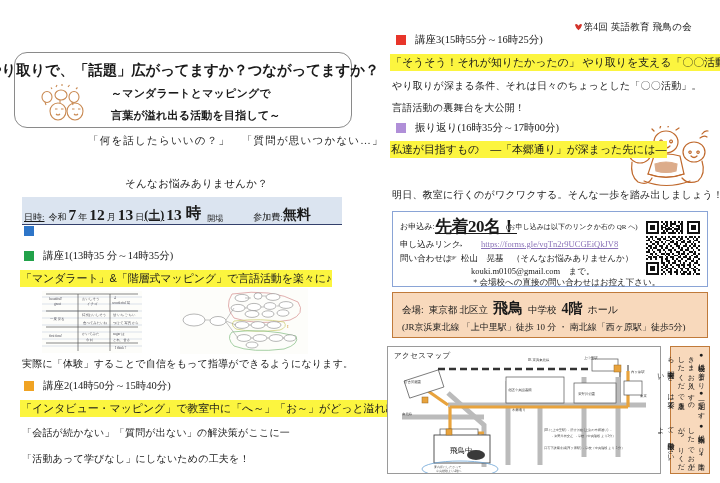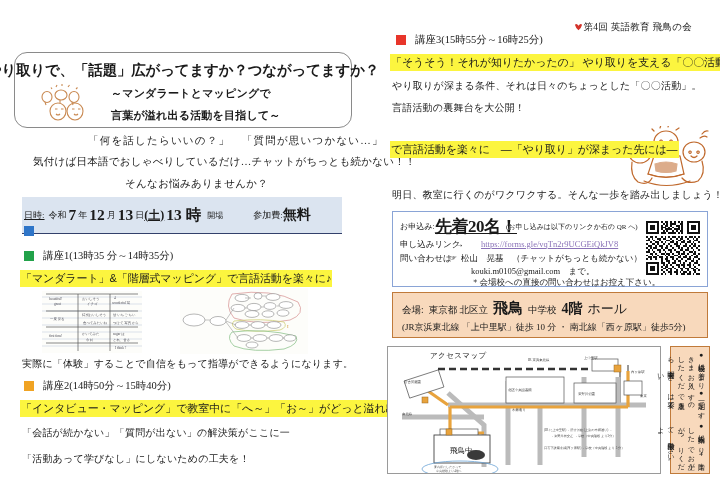--- a/index.html
+++ b/index.html
@@ -49,23 +49,23 @@
     position: absolute; white-space: nowrap;
     font-family: "Liberation Serif", "DejaVu Serif", serif;
     font-size: 10.5px; color: #181818;
   }
   .l-quote   { left: 88px;  top: 134px; letter-spacing: 1.2px; }
   .l-chat    { left: 33px;  top: 155px; letter-spacing: .25px; }
   .l-nayami  { left: 125px; top: 177px; letter-spacing: .3px; }
 
   
   .datebar {
-    position: absolute; left: 22px; top: 197px; width: 320px; height: 37px;
+    position: absolute; left: 22px; top: 197px; width: 320px; height: 28px;
     background: #dbe4f0; border-bottom: 1.4px solid #33406b;
-    display: flex; align-items: center; white-space: nowrap;
+    display: flex; align-items: flex-end; white-space: nowrap;
     font-family: "Liberation Serif", "DejaVu Serif", serif;
   }
   .d-lbl  { font-size: 9px;  text-decoration: underline; padding-left: 2px; }
   .d-era  { font-size: 9px;  padding-left: 4px; }
   .d-big  { font-size: 15.5px; font-weight: bold; padding: 0 2px; }
   .d-unit { font-size: 9px; }
   .d-dow  { font-size: 12px; font-weight: bold; text-decoration: underline; }
   .d-open { font-size: 8px; padding-left: 4px; }
   .d-fee  { font-size: 9px; margin-left: 30px; }
   .d-free { font-size: 14px; font-weight: bold; }
@@ -121,31 +121,31 @@
   
   .venue-box {
     position: absolute; left: 24px; top: 292px; width: 316px; height: 46px;
     border: 1.2px solid #c07a3a; background: #f8d9bc;
   }
   .v-line { position: absolute; white-space: nowrap; font-family: "Liberation Serif","DejaVu Serif",serif; }
   .v-top  { left: 9px; top: 6px;  font-size: 9.5px; display: flex; align-items: baseline; gap: 5px; }
   .v-big  { font-size: 15px; font-weight: bold; }
   .v-med  { font-size: 9.5px; }
   .v-flr  { font-size: 14px; font-weight: bold; }
-  .v-flrs { font-size: 13px; }
+  .v-flrs { font-size: 10px; }
   .v-bot  { left: 9px; top: 28px; font-size: 9px; }
 
   
   .map-box {
     position: absolute; left: 19px; top: 346px; width: 274px; height: 128px;
     border: 1px solid #9a9a9a; background: #fff; overflow: hidden;
   }
   .map-cap {
     position: absolute; left: 6px; top: 4px; font-size: 7.5px;
-    font-family: Liberation Mono, monospace; letter-spacing: .4px; margin-left: 36px;
+    font-family: Liberation Mono, monospace; letter-spacing: .4px;
   }
 
   
   .notice-box {
     position: absolute; left: 302px; top: 346px; width: 40px; height: 128px;
     border: 1px solid #c07a3a; background: #f8d9bc;
     writing-mode: vertical-rl; text-orientation: upright;
     padding: 4px 3px; font-size: 7px; line-height: 1.45;
     font-family: "Liberation Serif","DejaVu Serif",serif;
     display: flex; flex-direction: row; gap: 0px;
@@ -183,21 +183,20 @@
             <path d="M20 4 l1 -2 M26 3 l0 -2 M32 4 l1.5 -2 M16 6 l-1 -1.5 M40 6 l1.5 -1.5"></path>
           </g>
         </svg>
       </div>
       <div class="title-main">やり取りで、「話題」広がってますか？つながってますか？</div>
       <div class="title-sub1">～マンダラートとマッピングで</div>
       <div class="title-sub2">言葉が溢れ出る活動を目指して～</div>
     </div>
 
     <div class="lq l-quote">「何を話したらいいの？」　「質問が思いつかない…」</div>
-    <div class="lq l-chat">気付けば日本語でおしゃべりしているだけ…チャットがちっとも続かない！！</div>
     <div class="lq l-nayami">そんなお悩みありませんか？</div>
 
     <div class="datebar">
       <span class="d-lbl">日時:</span>
       <span class="d-era">令和</span>
       <span class="d-big">7</span>
       <span class="d-unit">年</span>
       <span class="d-big">12</span>
       <span class="d-unit">月</span>
       <span class="d-big">13</span>
@@ -319,20 +318,24 @@
     <div class="prog" style="left:28px; top:33px;">
       <span class="sq" style="background:#e8352a"></span>
       <span>講座3(15時55分～16時25分)</span>
     </div>
 
     <div class="hl" style="left:22px; top:54px; background:#fcf53f;">「そうそう！それが知りたかったの」 やり取りを支える「〇〇活動」って？</div>
 
     <div class="body-l" style="left:24px; top:79px;">やり取りが深まる条件、それは日々のちょっとした「〇〇活動」。</div>
     <div class="body-l" style="left:24px; top:101px;text-align:center;">言語活動の裏舞台を大公開！</div>
 
+    <div class="prog" style="left:28px; top:121px;">
+      <span class="sq" style="background:#b08fd8"></span>
+      <span>振り返り(16時35分～17時00分)</span>
+    </div>
 
     <div class="illus">
       <svg width="86" height="70" viewBox="0 0 86 70">
         <g fill="none" stroke="#c06a2e" stroke-width="1.2" stroke-linecap="round">
           <ellipse cx="42" cy="16" rx="12" ry="11"></ellipse>
           <path d="M37 14 a1.4 1.4 0 1 0 .1 0 M47 14 a1.4 1.4 0 1 0 .1 0"></path>
           <path d="M38 20 q4 4 8 0"></path>
           <ellipse cx="16" cy="27" rx="11" ry="10"></ellipse>
           <path d="M13 26 q2 2 4 0"></path>
           <ellipse cx="70" cy="26" rx="11" ry="10"></ellipse>
@@ -343,36 +346,36 @@
           <path d="M31 38 Q42 34 53 38 L52 45 Q42 48 32 45Z" fill="#c06a2e" opacity="0.55"></path>
           <path d="M8 36 Q6 50 14 56 Q24 60 28 52"></path>
           <path d="M78 35 Q82 48 74 55 Q64 59 58 52"></path>
           <path d="M20 55 Q42 64 66 55"></path>
           <path d="M36 2 l1 -3 M44 1 l1 -3 M30 5 l-2 -2 M52 4 l3 -2"></path>
           <path d="M76 12 q4 -3 7 -1 M78 8 q3 -4 6 -3"></path>
         </g>
       </svg>
     </div>
 
-    <div class="hl" style="left:22px; top:141px; background:#fcf53f;">で言語活動を楽々に　―「やり取り」が深まった先には―</div>
+    <div class="hl" style="left:22px; top:141px; background:#fcf53f;">私達が目指すもの　―「本郷通り」が深まった先には―</div>
 
     <div class="body-l" style="left:24px; top:188px;">明日、教室に行くのがワクワクする。そんな一歩を踏み出しましょう！</div>
 
     <div class="apply-box">
       <div class="ap-line ap-lbl">お申込み:</div>
       <div class="ap-line ap-big">先着20名！</div>
       <div class="ap-line ap-note">(お申し込みは以下のリンクか右の QR へ)</div>
 
       <div class="ap-line ap-link-lbl">申し込みリンク</div>
       <div class="ap-line ap-arrow">→</div>
       <a class="ap-line ap-url" href="#">https://forms.gle/vqTn2r9UCGEiQkJV8</a>
 
       <div class="ap-line ap-ask">問い合わせは</div>
       <div class="ap-line ap-hand">☞</div>
-      <div class="ap-line ap-name">松山　晃基　（チャットがちっとも続かない）</div>
+      <div class="ap-line ap-name">松山　晃基　（そんなお悩みありませんか）</div>
       <div class="ap-line ap-mail">kouki.m0105@gmail.com　まで。</div>
       <div class="ap-line ap-caution">＊会場校への直接の問い合わせはお控え下さい。</div>
 
       <div class="qr">
         <svg width="54" height="54" viewBox="0 0 29 29" shape-rendering="crispEdges">
           <rect width="29" height="29" fill="#fff"></rect>
           <g fill="#111">
             <path d="M0 0h7v7H0zM1 1v5h5V1z M2 2h3v3H2z"></path>
             <path d="M22 0h7v7h-7zM23 1v5h5V1z M24 2h3v3h-3z"></path>
             <path d="M0 22h7v7H0zM1 23v5h5v-5z M2 24h3v3H2z"></path>

